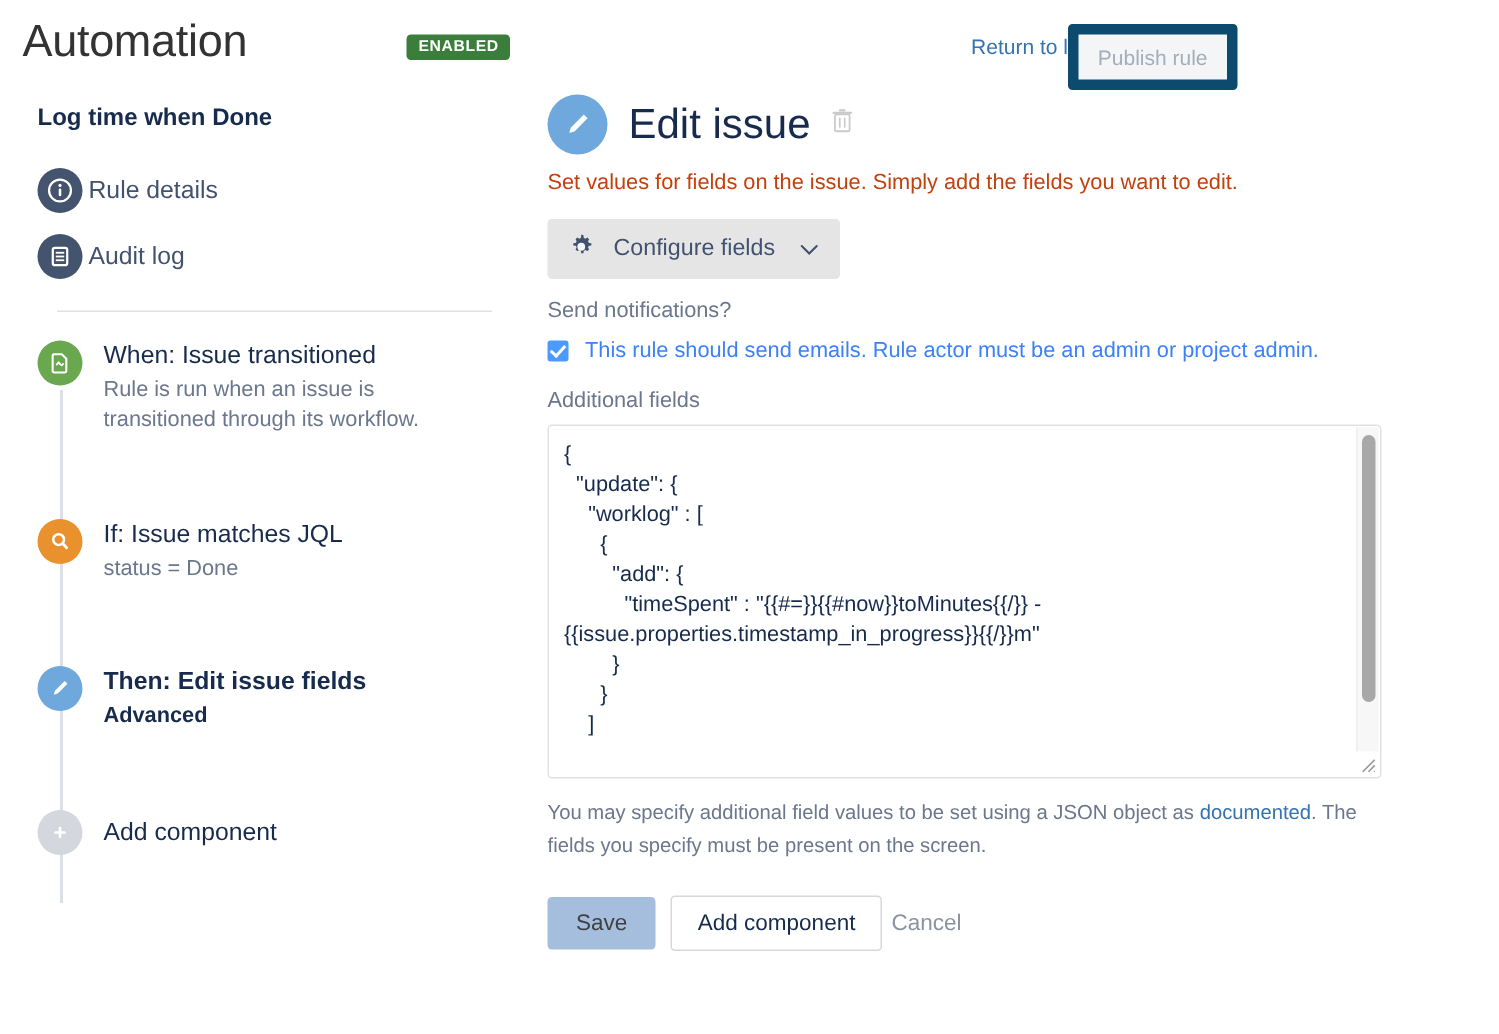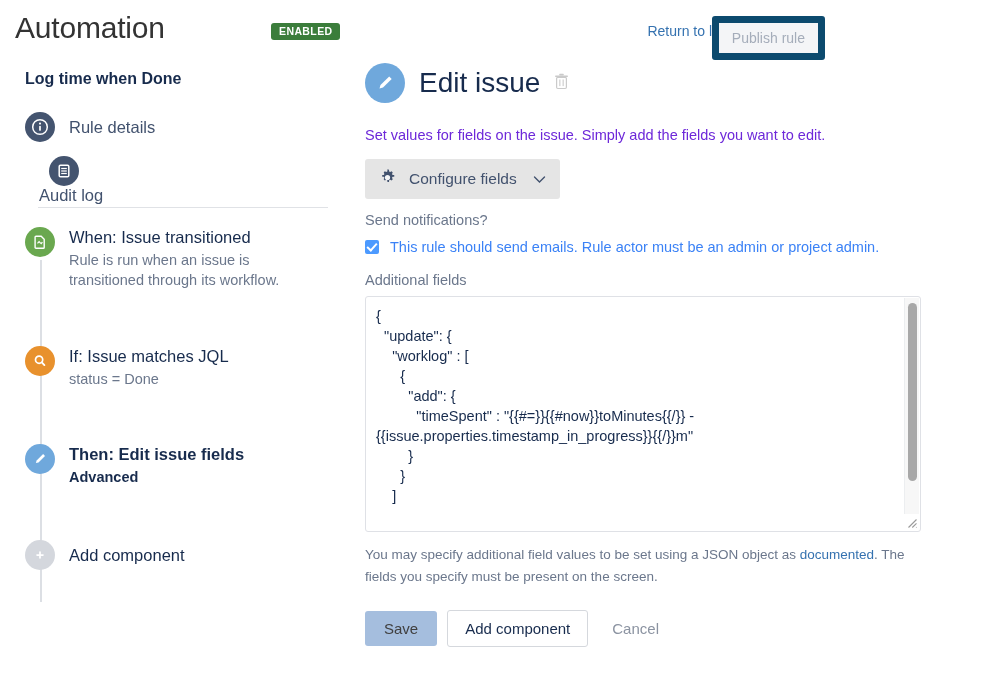--- a/index.html
+++ b/index.html
@@ -39,21 +39,21 @@
 
   
   .sidebar { position: absolute; left: 0; top: 62px; width: 345px; height: 627px; }
   .rule-name {
     position: absolute; left: 25px; top: 8px;
     font-size: 16px; font-weight: 700; color: #172b4d;
   }
   .nav-item {
     position: absolute; left: 25px; display: flex; align-items: center; cursor: pointer;
   }
-  .nav-item .label { font-size: 16.5px; color: #42526e; margin-left: 14px; }
+  .nav-item .label { font-size: 16.5px; color: #42526e; margin-left: 4px; }
   .icon-circle {
     width: 30px; height: 30px; border-radius: 50%;
     display: flex; align-items: center; justify-content: center;
     flex: 0 0 30px;
   }
   .ic-navy { background: #44546f; }
   .ic-green { background: #6aa84f; }
   .ic-orange { background: #e8912d; }
   .ic-blue { background: #6fa8dc; }
   .ic-grey { background: #d4d7dd; }
@@ -82,21 +82,21 @@
   .panel-head { display: flex; align-items: center; height: 42px; }
   .panel-head .big-icon {
     width: 40px; height: 40px; border-radius: 50%; background: #6fa8dc;
     display: flex; align-items: center; justify-content: center; flex: 0 0 40px;
   }
   .panel-title {
     font-size: 28px; color: #172b4d; margin-left: 14px; font-weight: 400;
   }
   .trash-icon { margin-left: 14px; cursor: pointer; opacity: .45; }
   .panel-desc {
-    margin-top: 22px; font-size: 14.5px; color: #6d28d9; line-height: 19px;
+    margin-top: 9px; font-size: 14.5px; color: #c2410c; line-height: 19px;
   }
   .configure-btn {
     margin-top: 14px; display: inline-flex; align-items: center;
     background: #e5e5e5; border: none; border-radius: 3px;
     padding: 9px 14px 9px 13px; cursor: pointer; font-family: inherit;
   }
   .configure-btn .cf-label {
     font-size: 15.5px; color: #42526e; margin-left: 12px;
   }
   .configure-btn .chev { margin-left: 16px; color: #42526e; }
@@ -162,21 +162,21 @@
   .btn-save {
     background: #a5bede; color: #404040; border: none; border-radius: 3px;
     font-size: 15px; padding: 9px 19px; cursor: default; font-family: inherit;
   }
   .btn-add {
     margin-left: 10px; background: #ffffff; color: #172b4d;
     border: 1px solid #d5d8dd; border-radius: 3px;
     font-size: 15px; padding: 9px 17px; cursor: pointer; font-family: inherit;
   }
   .btn-cancel {
-    margin-left: 18px; background: none; border: none;
+    background: none; border: none;
     color: #8b93a1; font-size: 15px; cursor: pointer; font-family: inherit;
   }
 </style>
 </head>
 <body>
 
 <div class="page">
 
   <div class="header">
     <div class="app-title">Automation</div>
@@ -192,21 +192,21 @@
       <span class="icon-circle ic-navy">
         <svg width="18" height="18" viewBox="0 0 18 18">
           <circle cx="9" cy="9" r="7.3" fill="none" stroke="#ffffff" stroke-width="1.5"></circle>
           <circle cx="9" cy="5.6" r="1.05" fill="#ffffff"></circle>
           <rect x="8.15" y="7.7" width="1.7" height="5.1" rx=".85" fill="#ffffff"></rect>
         </svg>
       </span>
       <span class="label">Rule details</span>
     </div>
 
-    <div class="nav-item" style="top:94px;flex-direction:column;">
+    <div class="nav-item" style="top:94px;">
       <span class="icon-circle ic-navy">
         <svg width="18" height="18" viewBox="0 0 18 18">
           <rect x="4.2" y="3.2" width="9.6" height="11.6" rx="1.3" fill="none" stroke="#ffffff" stroke-width="1.5"></rect>
           <rect x="6.2" y="5.9" width="5.6" height="1.2" fill="#ffffff"></rect>
           <rect x="6.2" y="8.4" width="5.6" height="1.2" fill="#ffffff"></rect>
           <rect x="6.2" y="10.9" width="5.6" height="1.2" fill="#ffffff"></rect>
         </svg>
       </span>
       <span class="label">Audit log</span>
     </div>

